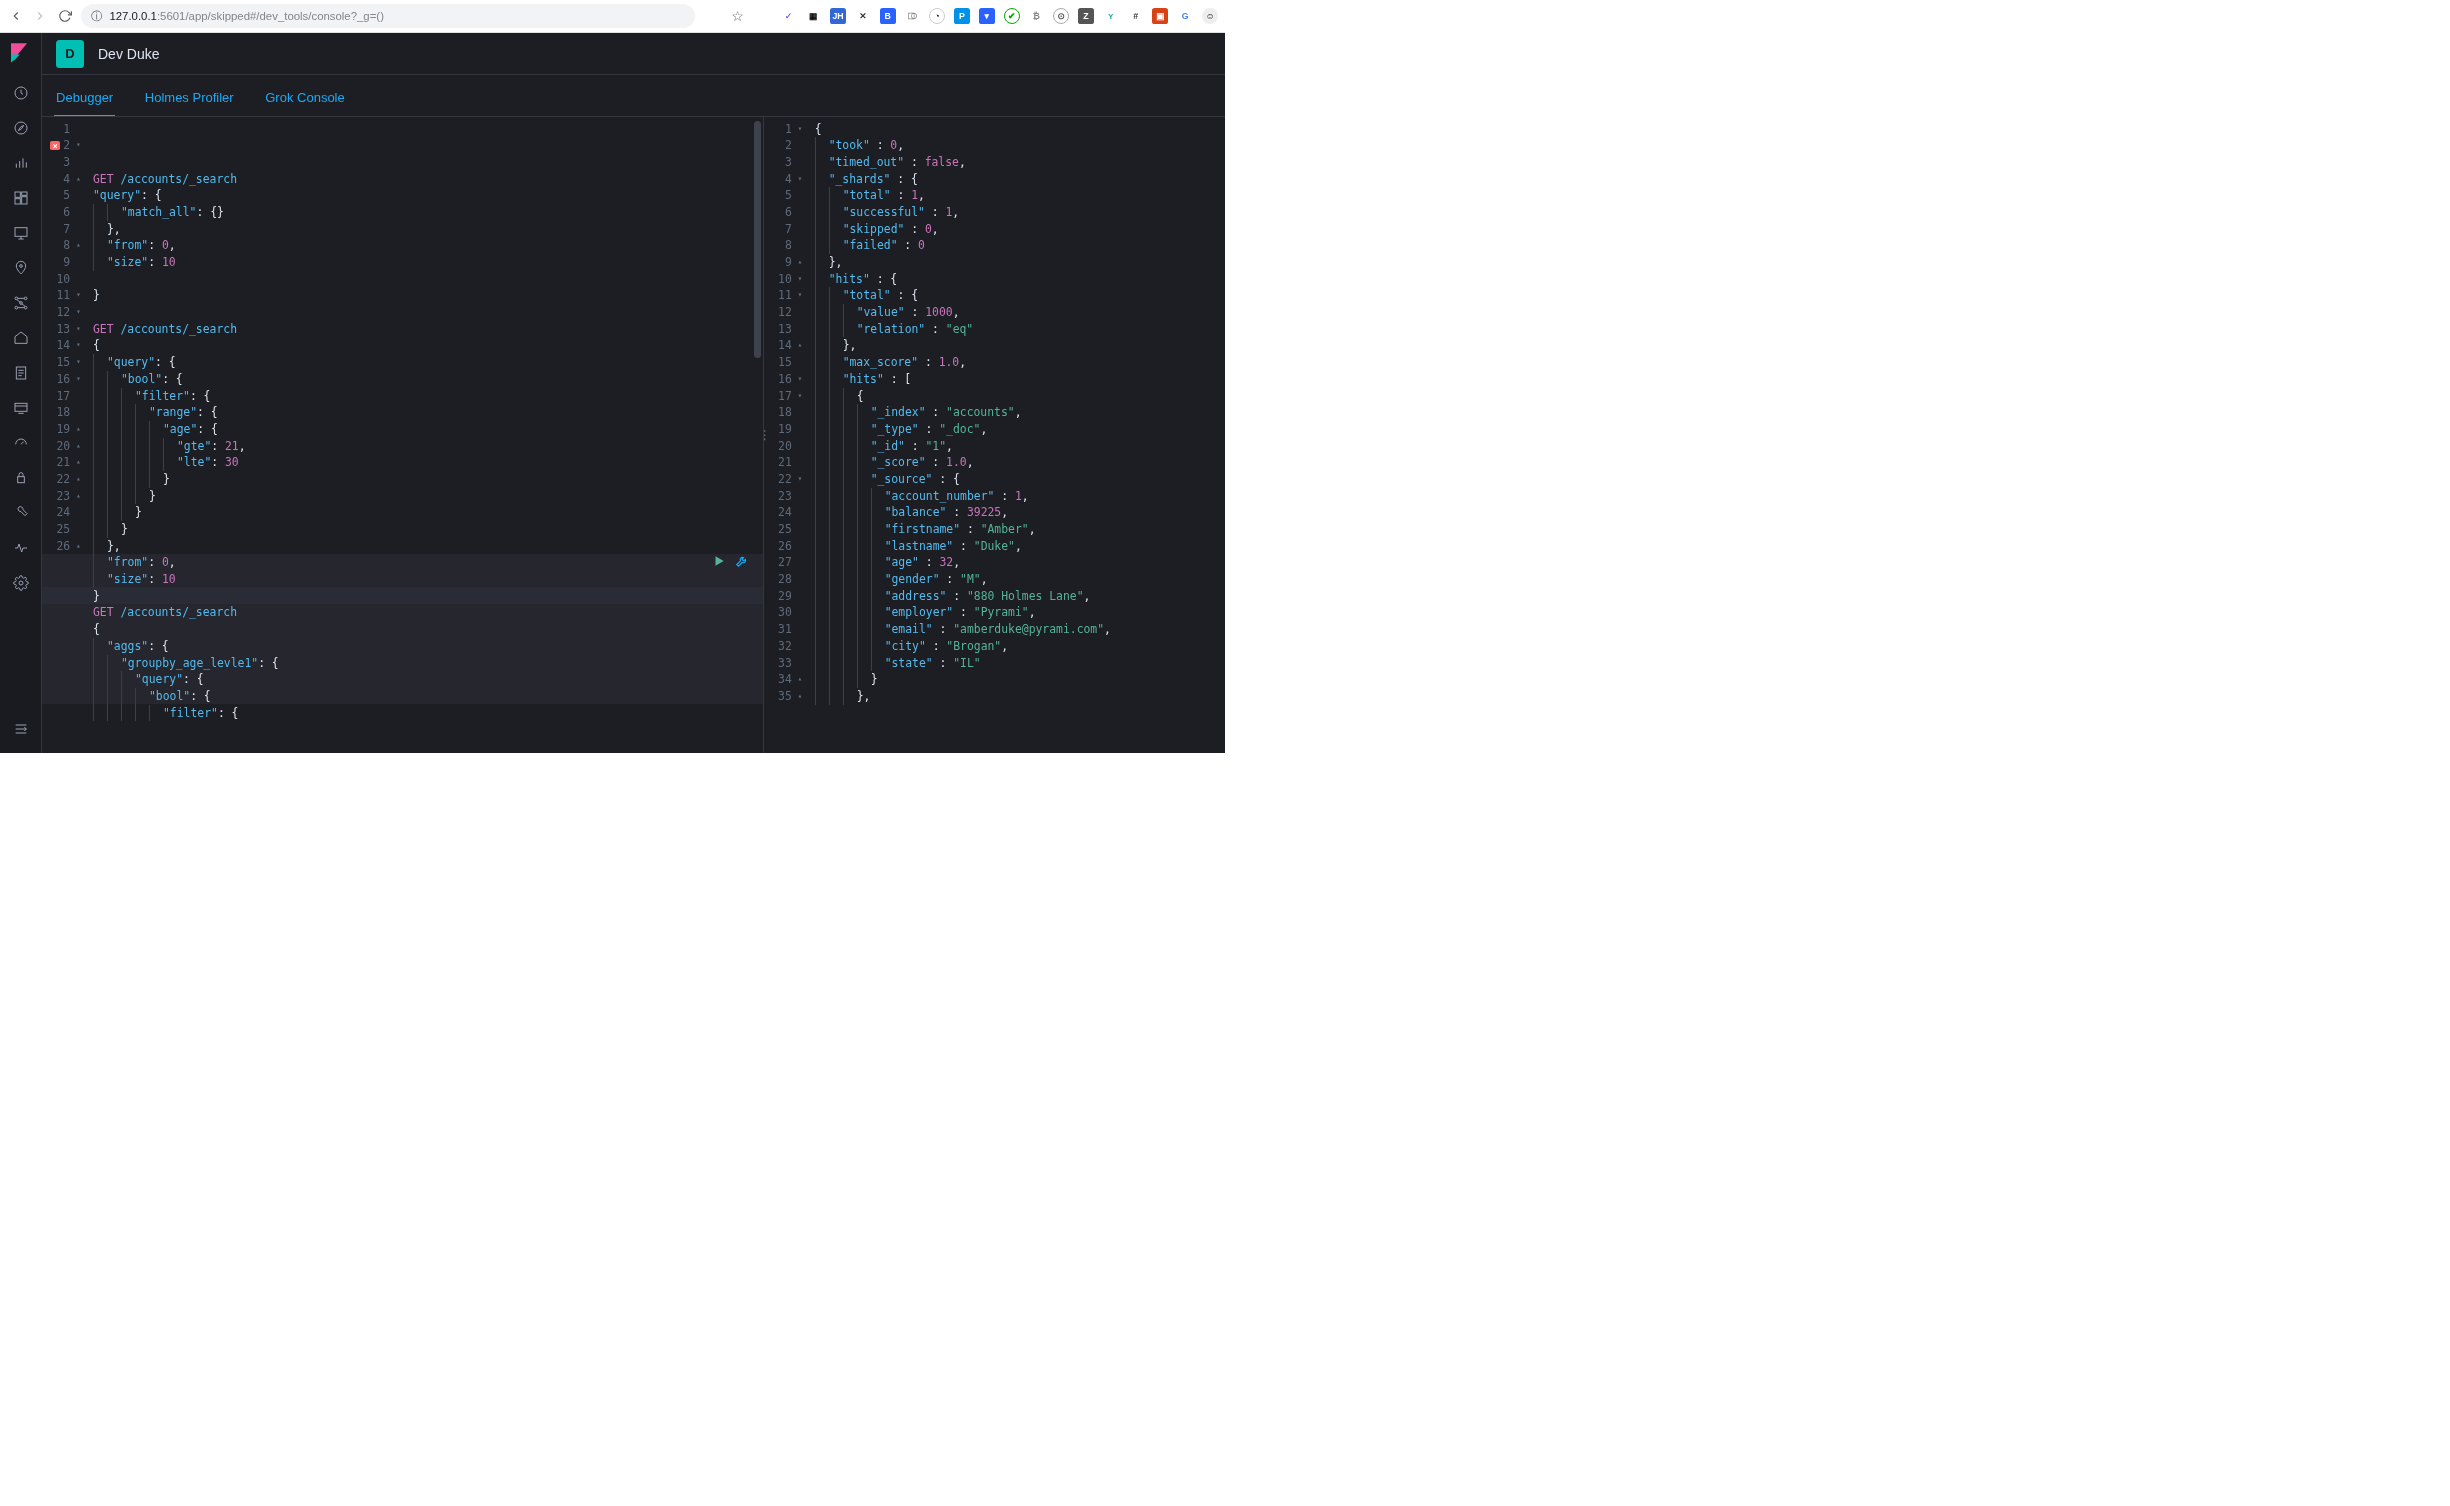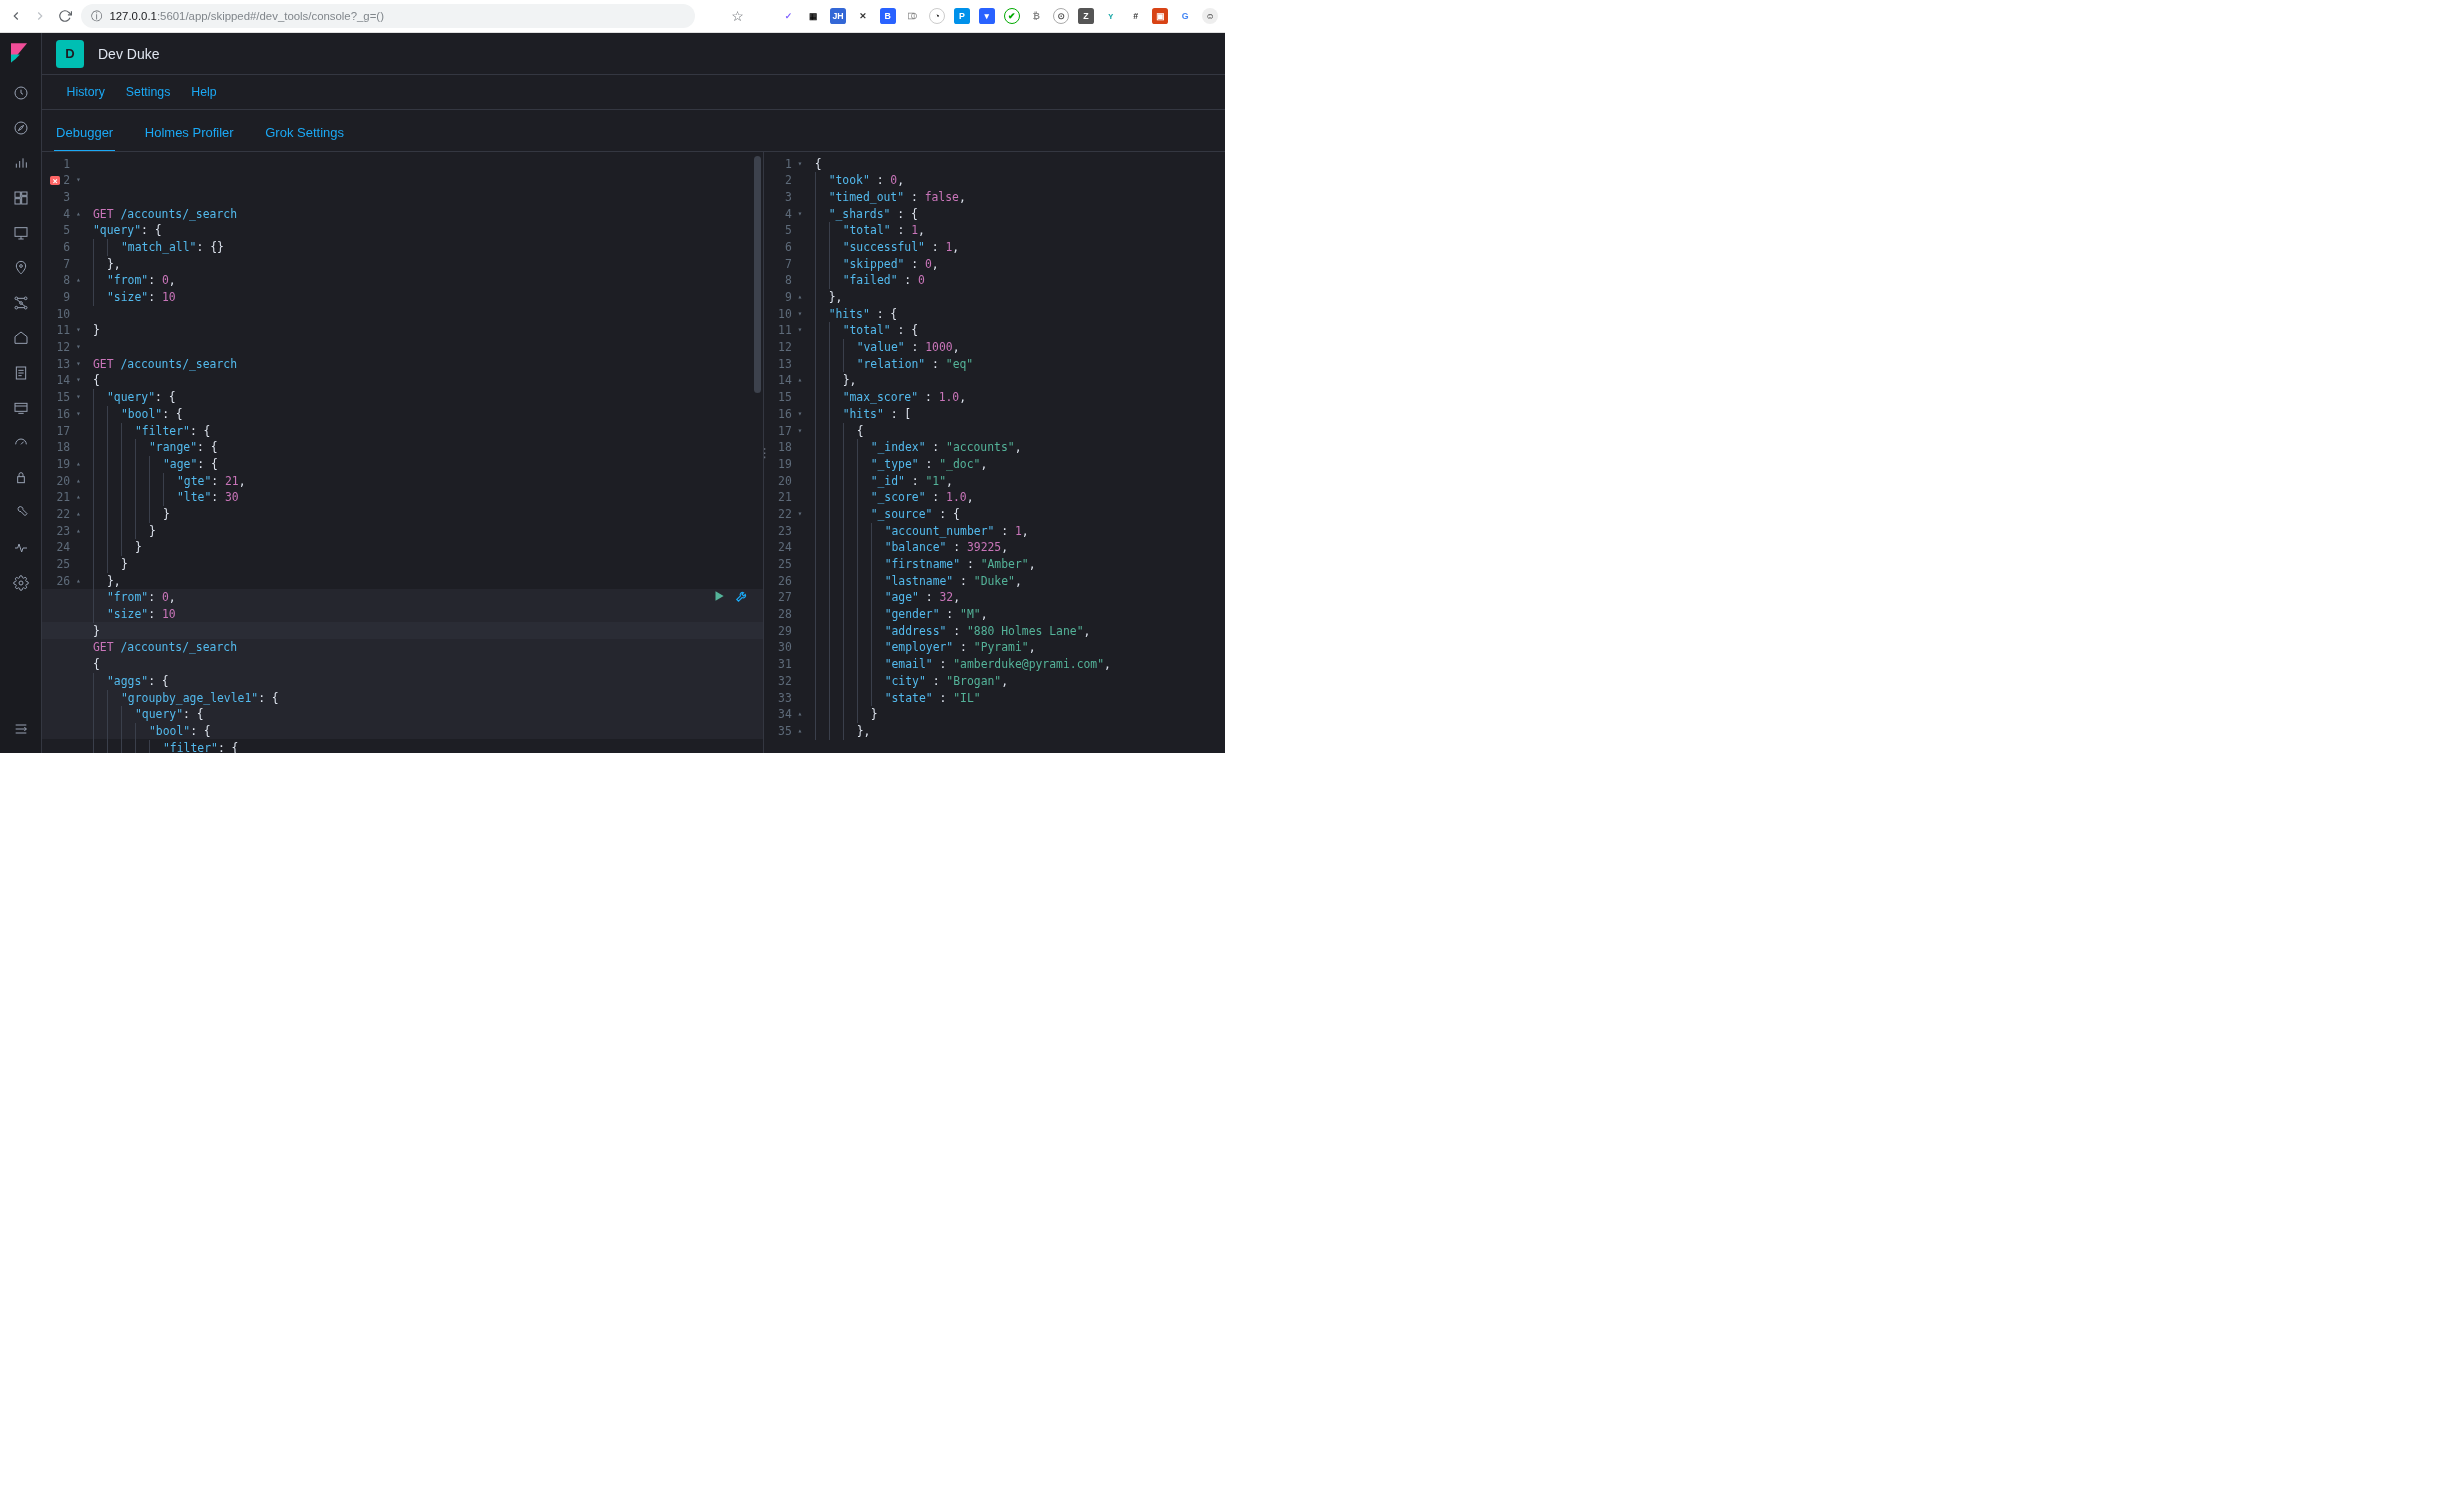--- a/index.html
+++ b/index.html
@@ -324,30 +324,25 @@
         </svg>
       </div>
   </div>
 
   <div class="main">
     <div class="header">
       <div class="app-badge">D</div>
       <div class="app-title">Dev Duke</div>
     </div>
 
-    <div class="sub-tabs">
-      <a>History</a>
-      <a>Settings</a>
-      <a>Help</a>
-    </div>
 
     <div class="tool-tabs">
       <div class="tool-tab active">Debugger</div>
       <div class="tool-tab">Holmes Profiler</div>
-      <div class="tool-tab">Grok Settings</div>
+      <div class="tool-tab">Grok Console</div>
     </div>
 
     <div class="console-area">
 
       <div class="panel panel-left">
         <div class="block-highlight" style="top:437px; height:150px;"></div>
         <div class="highlight-row" style="top:470px;"></div>
         <div class="gutter" id="req-gutter">
             <div class="ln">
               <span>1</span>

